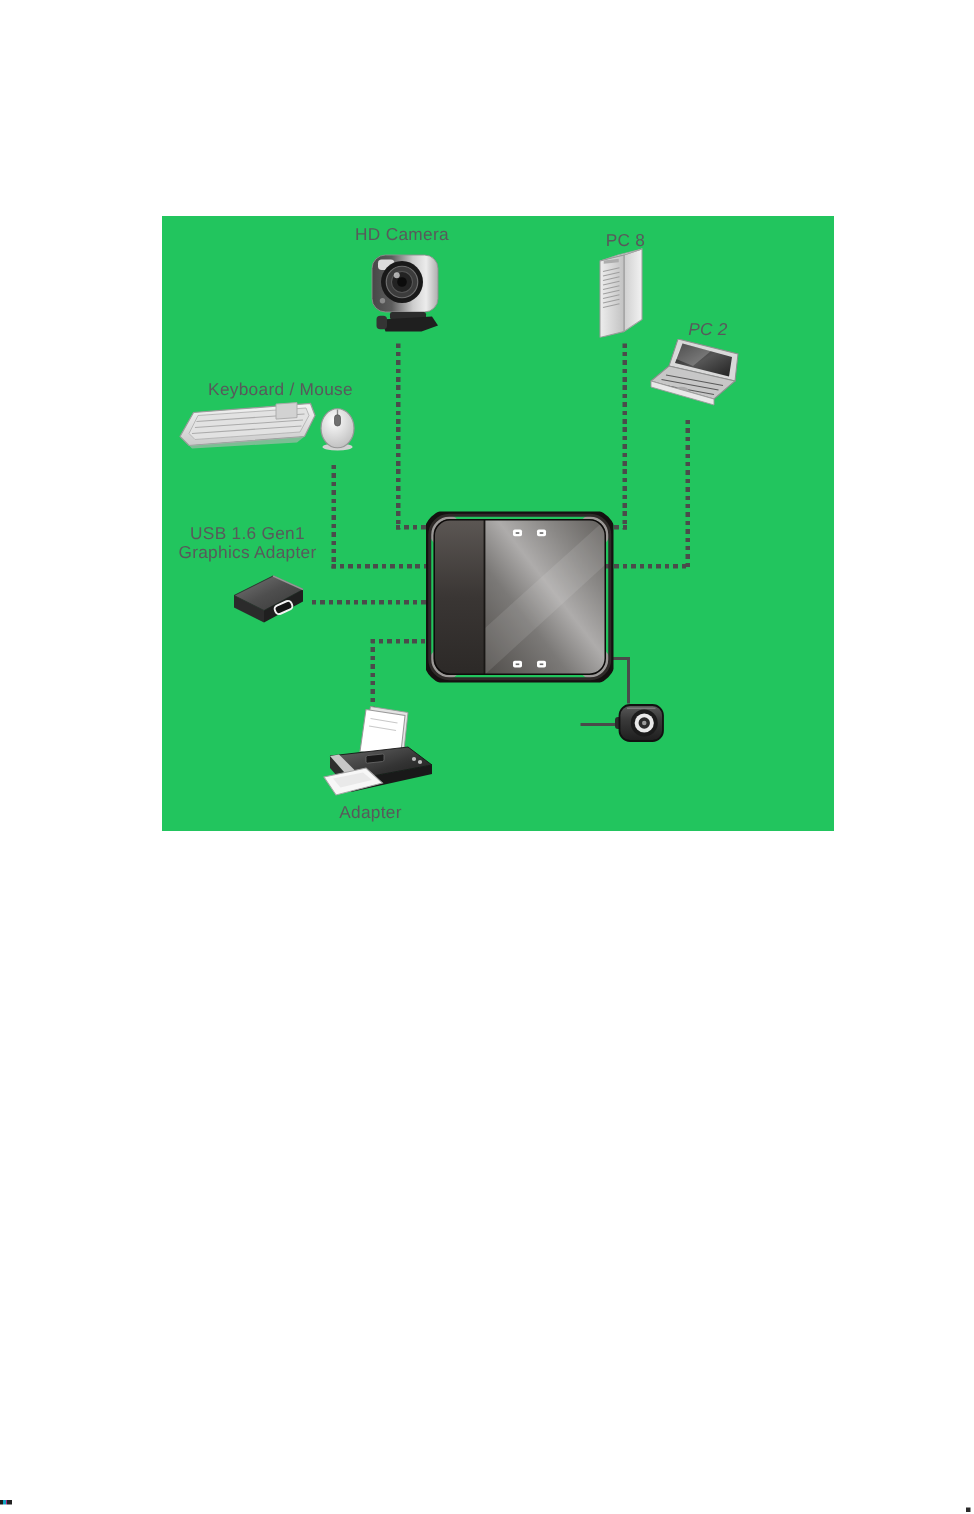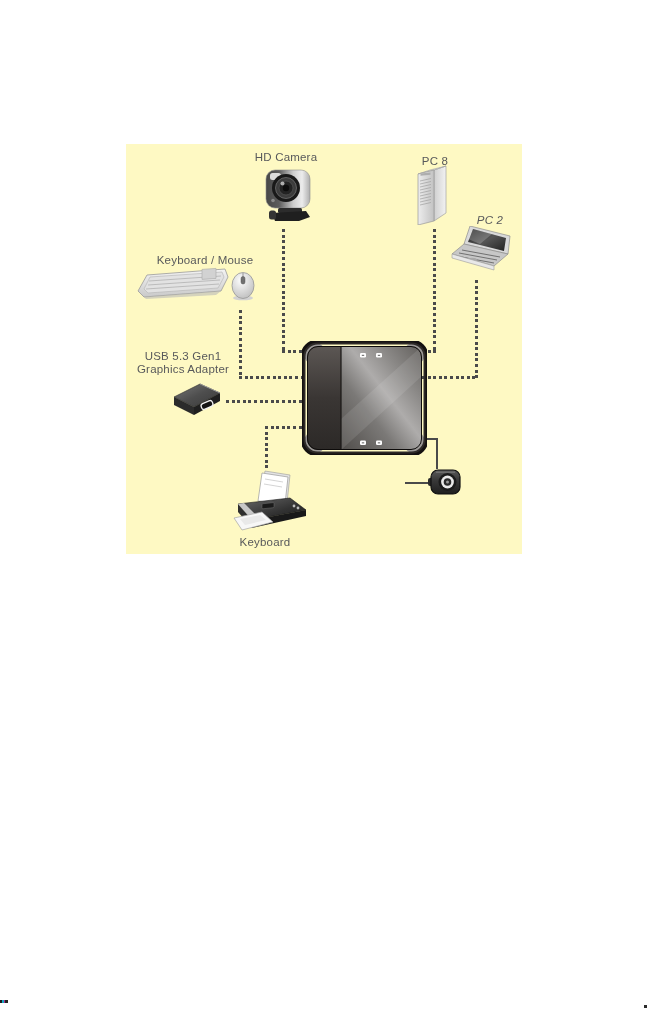--- a/index.html
+++ b/index.html
@@ -5,23 +5,23 @@
   * { margin:0; padding:0; box-sizing:border-box; }
   html,body { width:649px; height:1009px; }
   body {
     position:relative;
     width:649px; height:1009px;
     background:#ffffff;
     font-family:"Liberation Sans", sans-serif;
     overflow:hidden;
   }
   .panel {
-    position:absolute; left:126px; top:144px;
-    width:396px; height:410px;
-    background:#fef9c3;
+    position:absolute; left:108px; top:144px;
+    width:448px; height:410px;
+    background:#22c55e;
   }
   .lbl {
     position:absolute;
     transform:translateX(-50%);
     font-size:11.5px; line-height:13px;
     color:#58595b; white-space:nowrap;
     letter-spacing:.2px;
   }
   .lbl.two-line { text-align:center; }
   .lbl.two-line span { display:block; }
@@ -75,24 +75,24 @@
 </head>
 <body>
 
 <div class="panel">
 
   <div class="lbl lbl-hd-camera">HD Camera</div>
   <div class="lbl lbl-pc1">PC 8</div>
   <div class="lbl lbl-pc2">PC 2</div>
   <div class="lbl lbl-kbm">Keyboard / Mouse</div>
   <div class="lbl two-line lbl-usb">
-    <span>USB 5.3 Gen1</span>
+    <span>USB 1.6 Gen1</span>
     <span>Graphics Adapter</span>
   </div>
-  <div class="lbl lbl-printer">Keyboard</div>
+  <div class="lbl lbl-printer">Adapter</div>
 
   <div class="dl v l-cam-v"></div>
   <div class="dl h l-cam-h"></div>
   <div class="dl v l-kbm-v"></div>
   <div class="dl h l-kbm-h"></div>
   <div class="dl h l-ada-h"></div>
   <div class="dl h l-prn-h"></div>
   <div class="dl v l-prn-v"></div>
   <div class="dl v l-pc1-v"></div>
   <div class="dl h l-pc1-h"></div>

